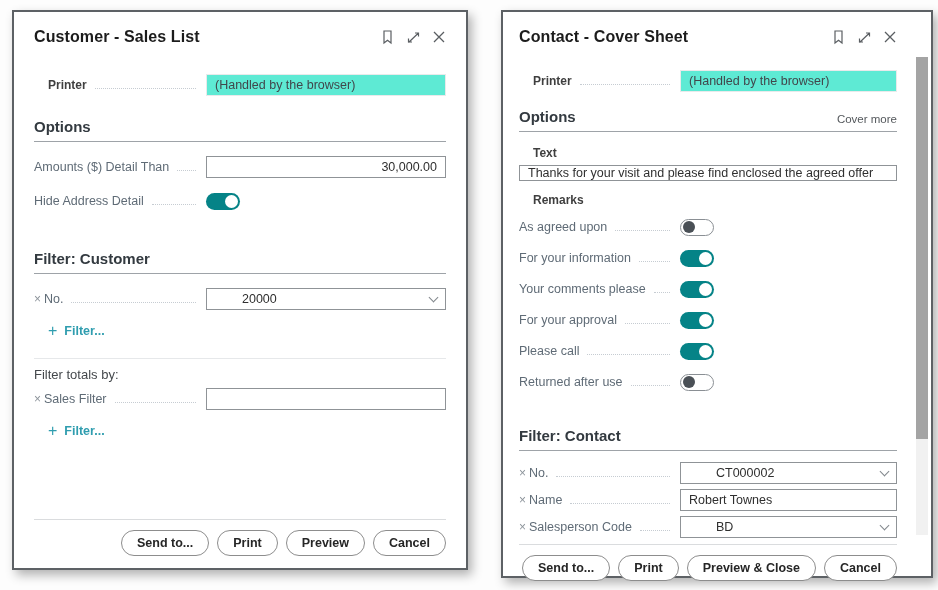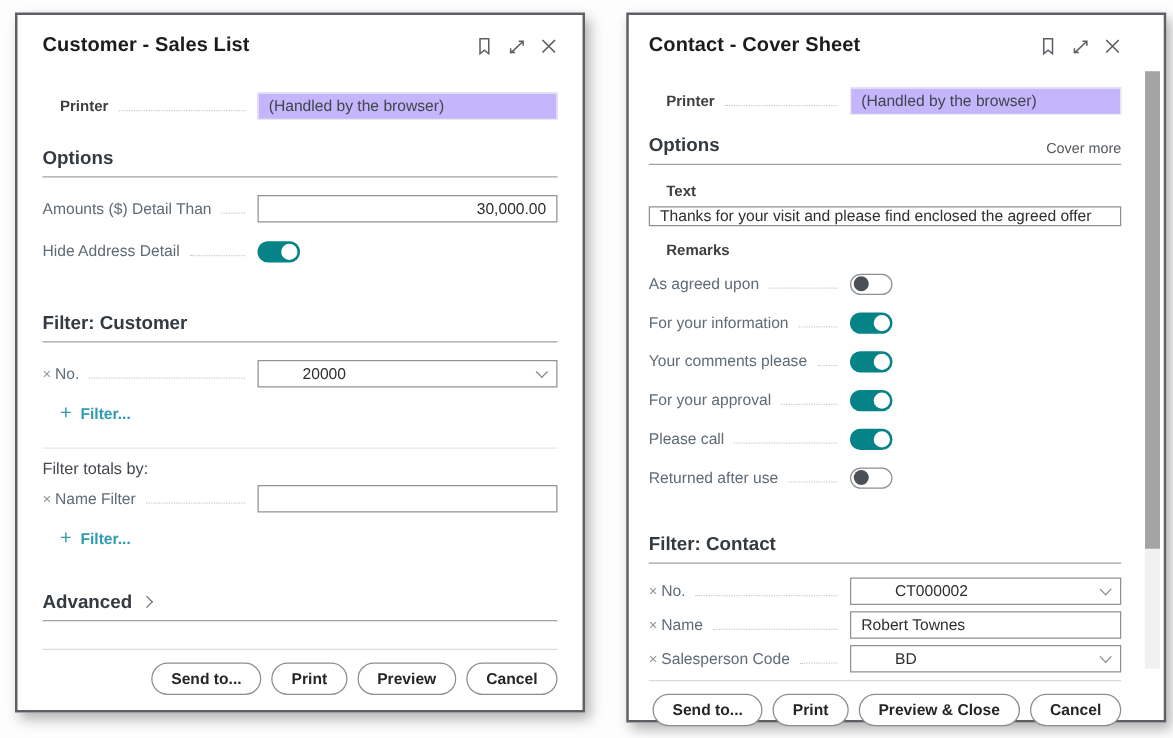--- a/index.html
+++ b/index.html
@@ -16,21 +16,21 @@
   .row { display:flex; align-items:center; min-height:22px; }
   .lblB { font-size:12px; font-weight:700; color:#3f3f3f;padding-left:14px; }
   .lbl { font-size:12.5px; color:#5f6b76; white-space:nowrap; }
   .clear { font-size:12px; color:#8d949b; margin-right:3px; cursor:pointer; }
   .leader { flex:1; border-bottom:1px dotted #c6ccd2; height:8px; margin:0 10px 0 8px; }
   .field { flex:0 0 240px; height:22px; border:1px solid #8f9397; background:#fff;
     display:flex; align-items:center; padding:0 8px; font-size:12.5px; color:#2f2f2f; }
   .dlgR .field { flex-basis:217px; }
   .field.right { justify-content:flex-end; }
   .field.select { justify-content:space-between; cursor:pointer;padding-left:35px; }
-  .field.readonly { background:#c4b5fd; border:1px solid #e9eaeb; color:#41464b; }
+  .field.readonly { background:#5eead4; border:1px solid #e9eaeb; color:#41464b; }
   .tglhold { flex:0 0 240px; display:flex; }
   .dlgR .tglhold { flex-basis:217px; }
   .chevD { width:7px; height:7px; border-right:1.5px solid #7e8artifact388c; border-right:1.5px solid #82878c;
     border-bottom:1.5px solid #82878c; transform:rotate(45deg); margin-bottom:3px; }
   .sect { margin-top:0; }
   .sect .stitle { font-size:15px; font-weight:700; color:#333a40; }
   .sect .srule { border:none; border-top:1px solid #9ea3a8; margin-top:6px; }
   .headrow { display:flex; justify-content:space-between; align-items:flex-end; }
   .showmore { font-size:11.5px; color:#54585c; cursor:pointer; }
   .toggle { width:34px; height:17px; border-radius:9px; position:relative; cursor:pointer; }
@@ -130,41 +130,34 @@
     <span class="plus">+</span>
     <span class="aflbl">Filter...</span>
   </div>
 
   <hr class="divider mt20">
 
   <div class="subhead mt8">Filter totals by:</div>
 
   <div class="row mt6">
     <span class="clear">×</span>
-    <span class="lbl">Name Filter</span>
+    <span class="lbl">Sales Filter</span>
     <span class="leader"></span>
     <div class="field">
       <span></span>
     </div>
   </div>
 
   <div class="addfilter mt14" style="margin-left:14px">
     <span class="plus">+</span>
     <span class="aflbl">Filter...</span>
   </div>
 
   <div class="spacer"></div>
 
-  <div class="sect">
-    <div class="stitle advrow">
-      <span>Advanced</span>
-      <span class="chevR"></span>
-    </div>
-    <hr class="srule">
-  </div>
 
   <div class="footer mt22">
     <button class="btn">Send to...</button>
     <button class="btn">Print</button>
     <button class="btn">Preview</button>
     <button class="btn">Cancel</button>
   </div>
 </div>
 
 <div class="dlg dlgR">

